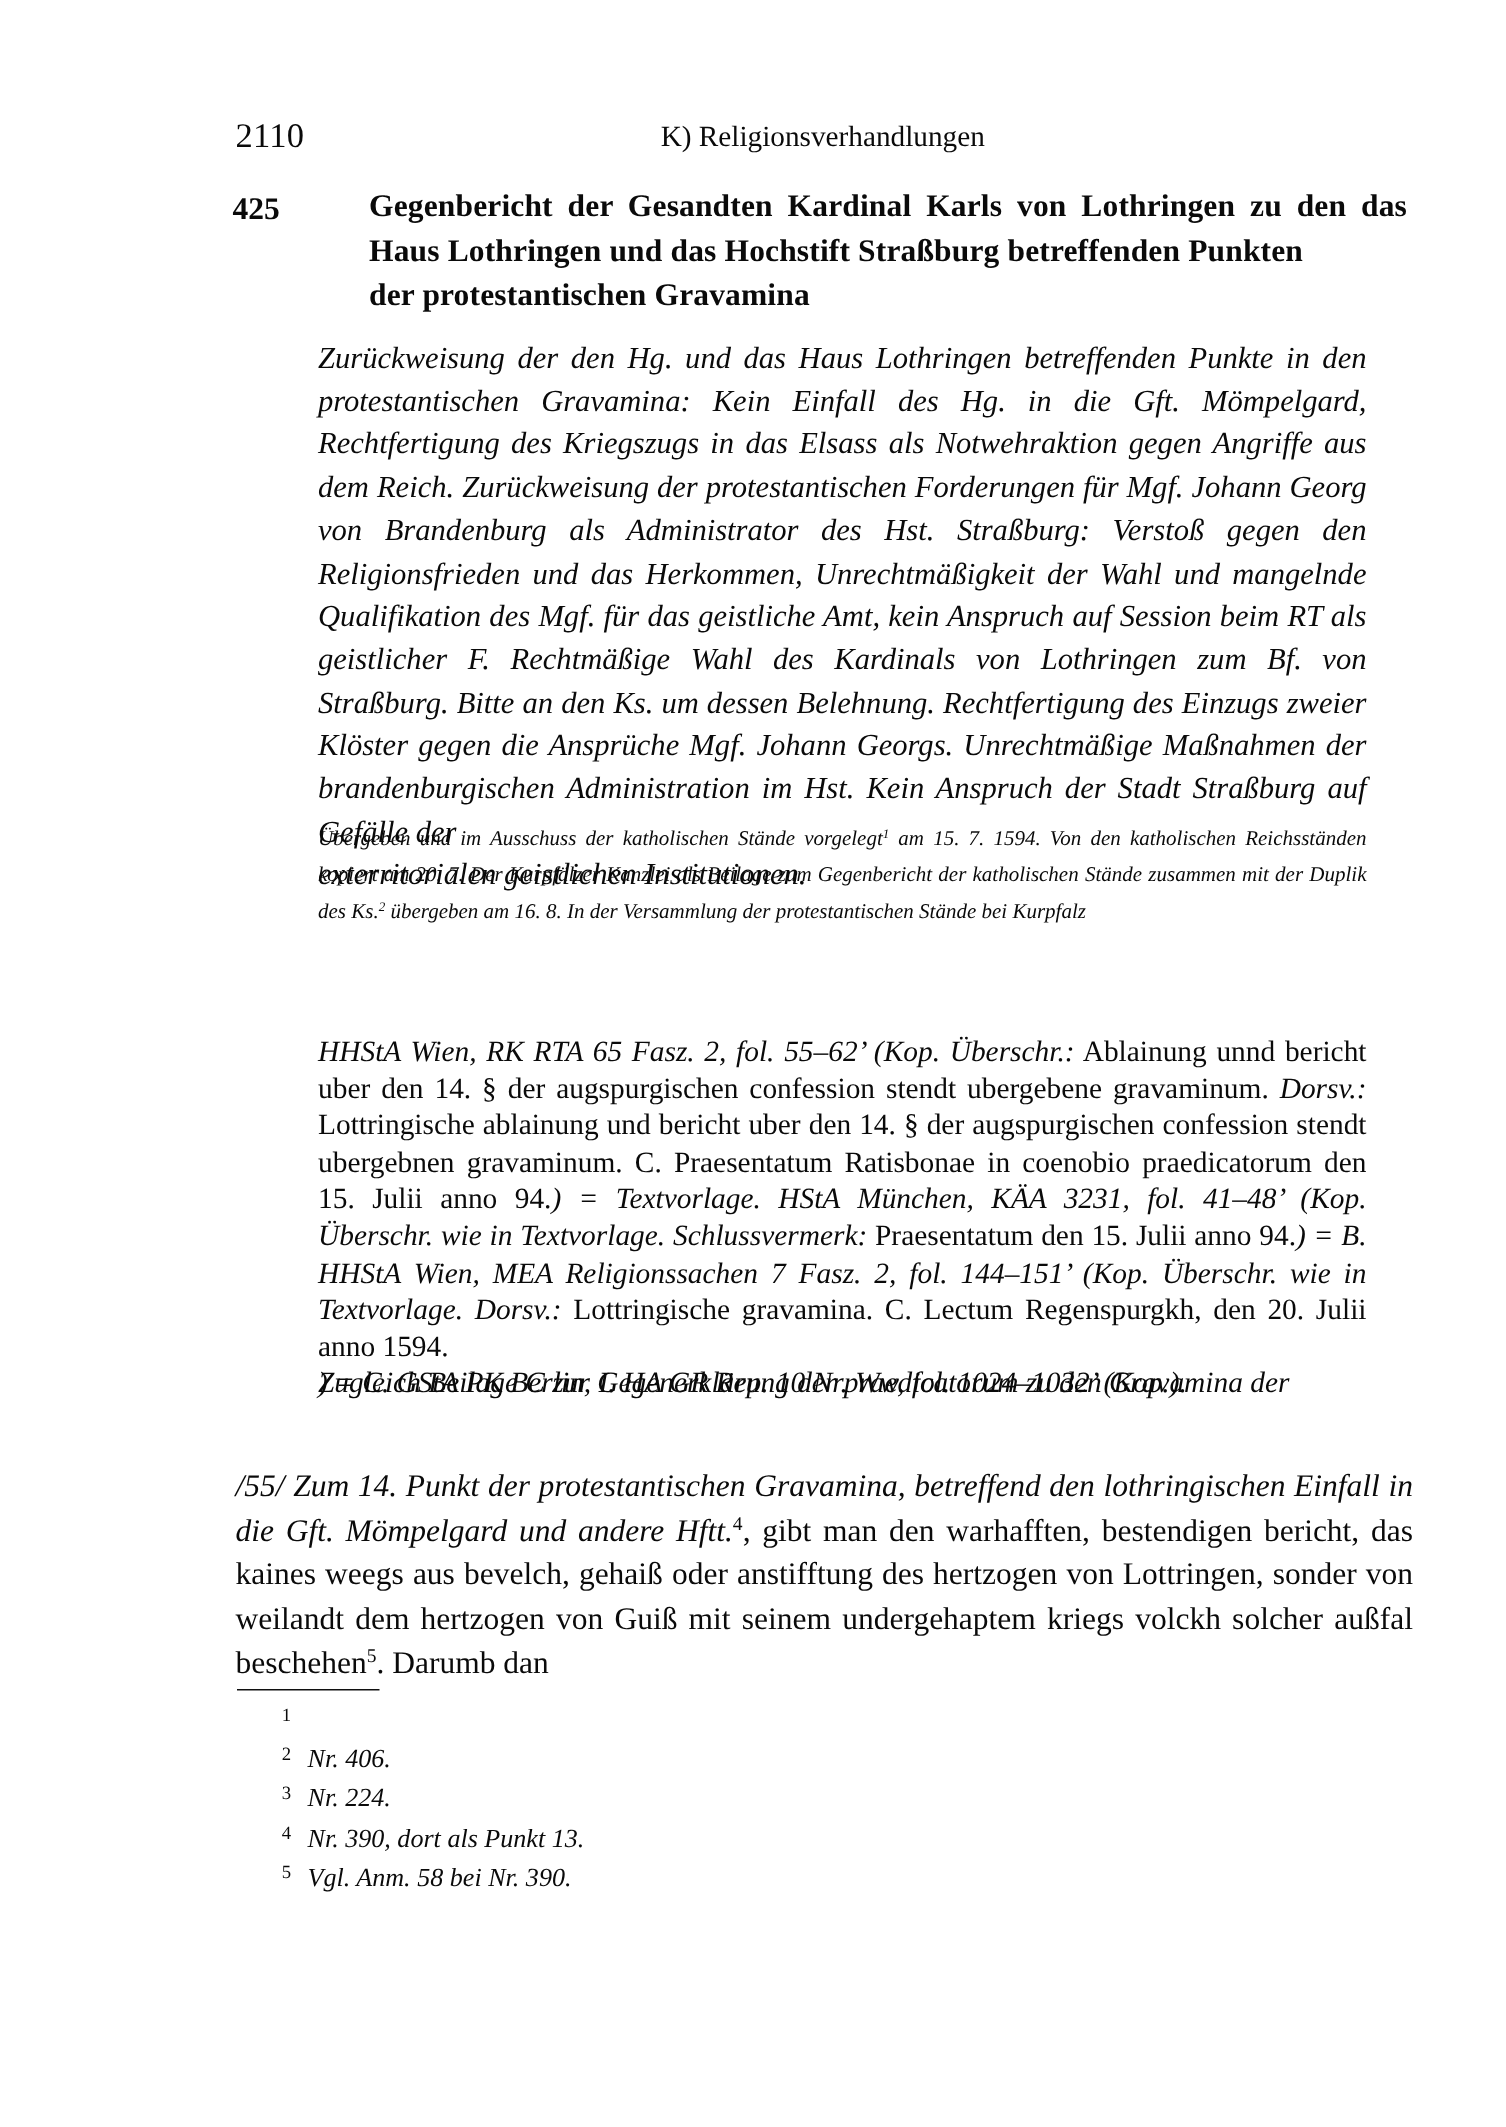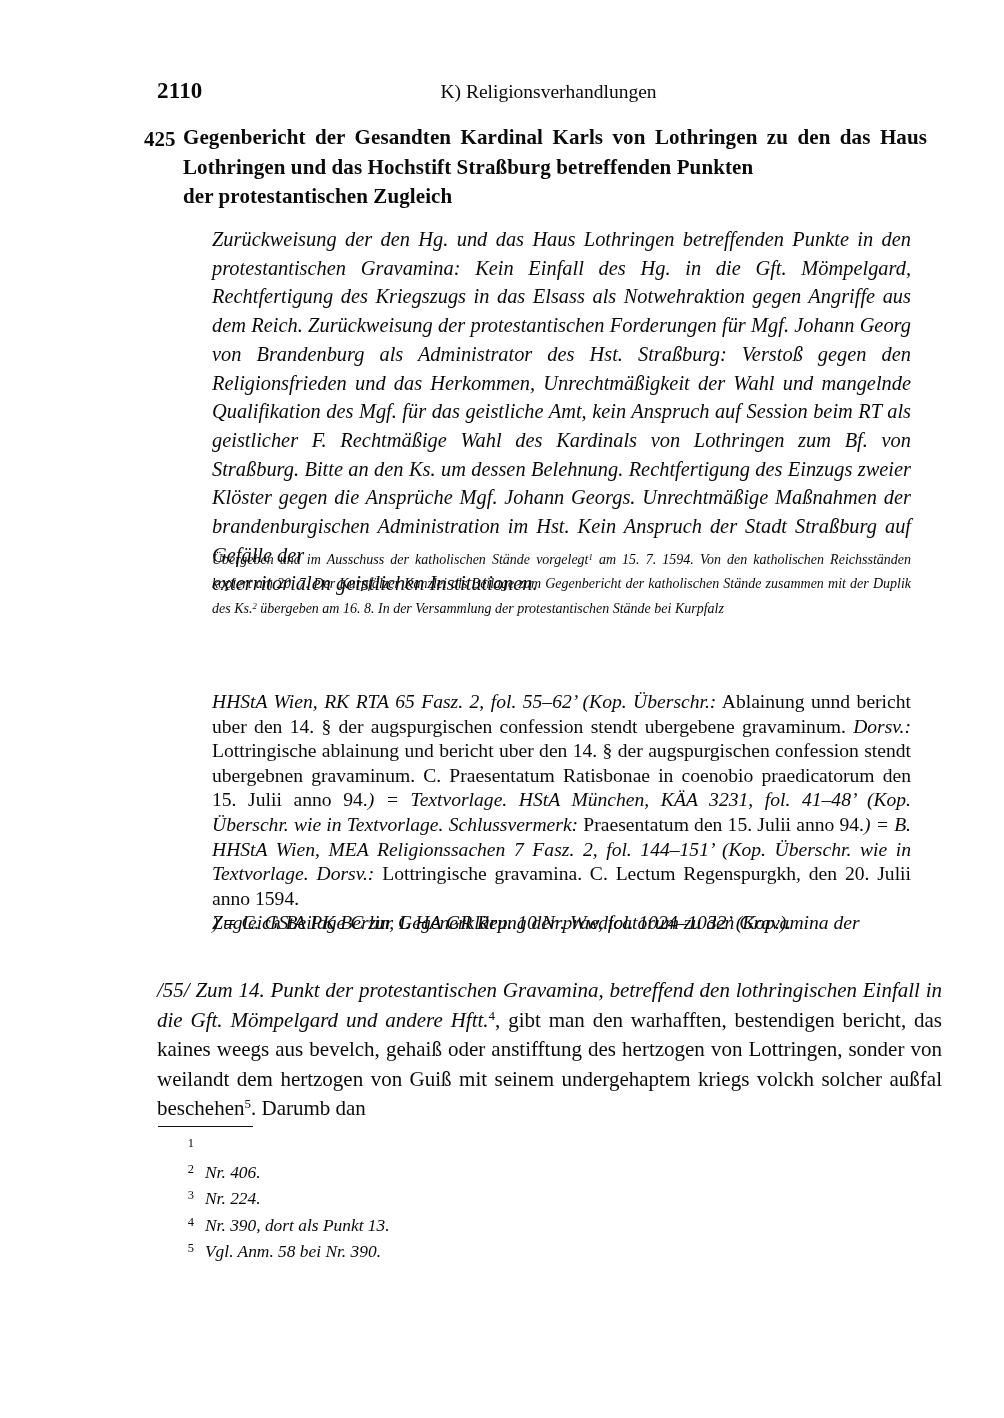--- a/index.html
+++ b/index.html
@@ -32,49 +32,48 @@
     width: 783px;
     height: 26px;
   }
   .runhead .folio {
     position: absolute;
     left: 0;
     top: 0;
     font-size: 23px;
     line-height: 26px;
     letter-spacing: 0.2px;
-    font-weight: bold;
   }
   .runhead .title-center {
     position: absolute;
     left: 0;
     top: 1px;
     width: 783px;
     text-align: center;
     font-size: 19.5px;
     line-height: 26px;
   }
 
   
   .doc-head {
     position: absolute;
-    left: 144px;
+    left: 155px;
     top: 123px;
     width: 783px;
   }
   .doc-head .num {
     position: absolute;
     left: 0;
     top: 2px;
     font-size: 21px;
     font-weight: bold;
     line-height: 29.5px;
   }
   .doc-head .head-text {
-    margin-left: 39px;
+    margin-left: 91px;
     font-size: 21px;
     font-weight: bold;
     line-height: 29.5px;
     text-align: justify;
     text-justify: inter-word;
     letter-spacing: 0.1px;
   }
   .doc-head .head-text .lastline { display: block; }
 
   
@@ -200,21 +199,21 @@
   <div class="runhead">
     <span class="folio">2110</span>
     <span class="title-center">K) Religionsverhandlungen</span>
   </div>
 
   <div class="doc-head">
     <span class="num">425</span>
     <div class="head-text">
       <span>Gegenbericht der Gesandten Kardinal Karls von Lothringen zu den das</span>
       <span>Haus Lothringen und das Hochstift Straßburg betreffenden Punkten</span>
-      <span class="lastline">der protestantischen Zugleich</span>
+      <span class="lastline">der protestantischen Gravamina</span>
     </div>
   </div>
 
   <div class="regest">
     <span>Zurückweisung der den Hg. und das Haus Lothringen betreffenden Punkte in den protestantischen Gravamina: Kein Einfall des Hg. in die Gft. Mömpelgard, Rechtfertigung des Kriegszugs in das Elsass als Notwehraktion gegen Angriffe aus dem Reich. Zurückweisung der protestantischen Forderungen für Mgf. Johann Georg von Brandenburg als Administrator des Hst. Straßburg: Verstoß gegen den Religionsfrieden und das Herkommen, Unrechtmäßigkeit der Wahl und mangelnde Qualifikation des Mgf. für das geistliche Amt, kein Anspruch auf Session beim RT als geistlicher F. Rechtmäßige Wahl des Kardinals von Lothringen zum Bf. von Straßburg. Bitte an den Ks. um dessen Belehnung. Rechtfertigung des Einzugs zweier Klöster gegen die Ansprüche Mgf. Johann Georgs. Unrechtmäßige Maßnahmen der brandenburgischen Administration im Hst. Kein Anspruch der Stadt Straßburg auf Gefälle der</span>
     <span class="lastline">exterritorialen geistlichen Institutionen.</span>
   </div>
 
   <div class="notes">
     <span>Übergeben und im Ausschuss der katholischen Stände vorgelegt</span><sup>1</sup><span> am 15. 7. 1594. Von den katholischen Reichsständen kopiert am 20. 7. Der Kurpfälzer Kanzlei als Beilage zum Gegenbericht der katholischen Stände zusammen mit der Duplik des Ks.</span><sup>2</sup><span> übergeben am 16. 8. In der Versammlung der protestantischen Stände bei Kurpfalz</span>

